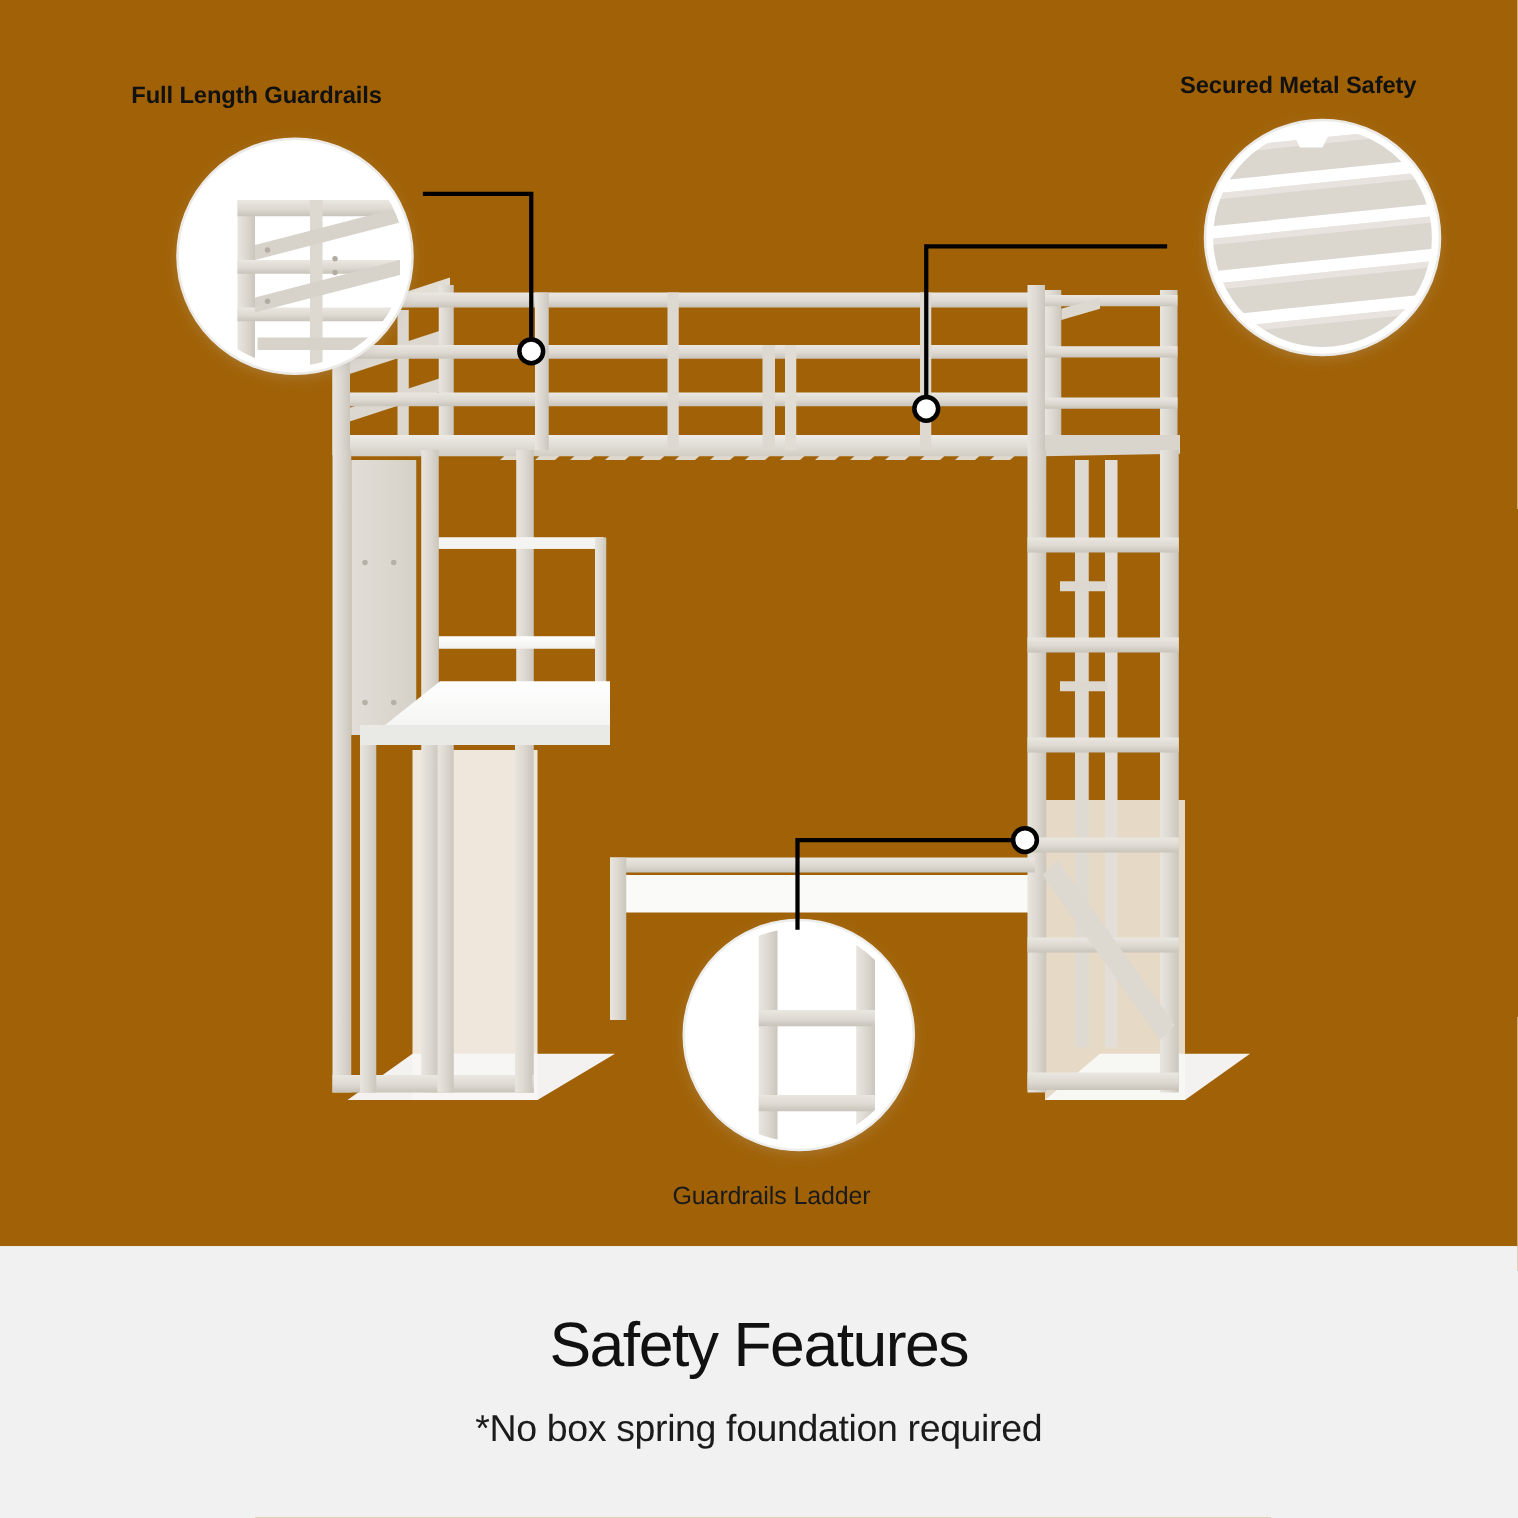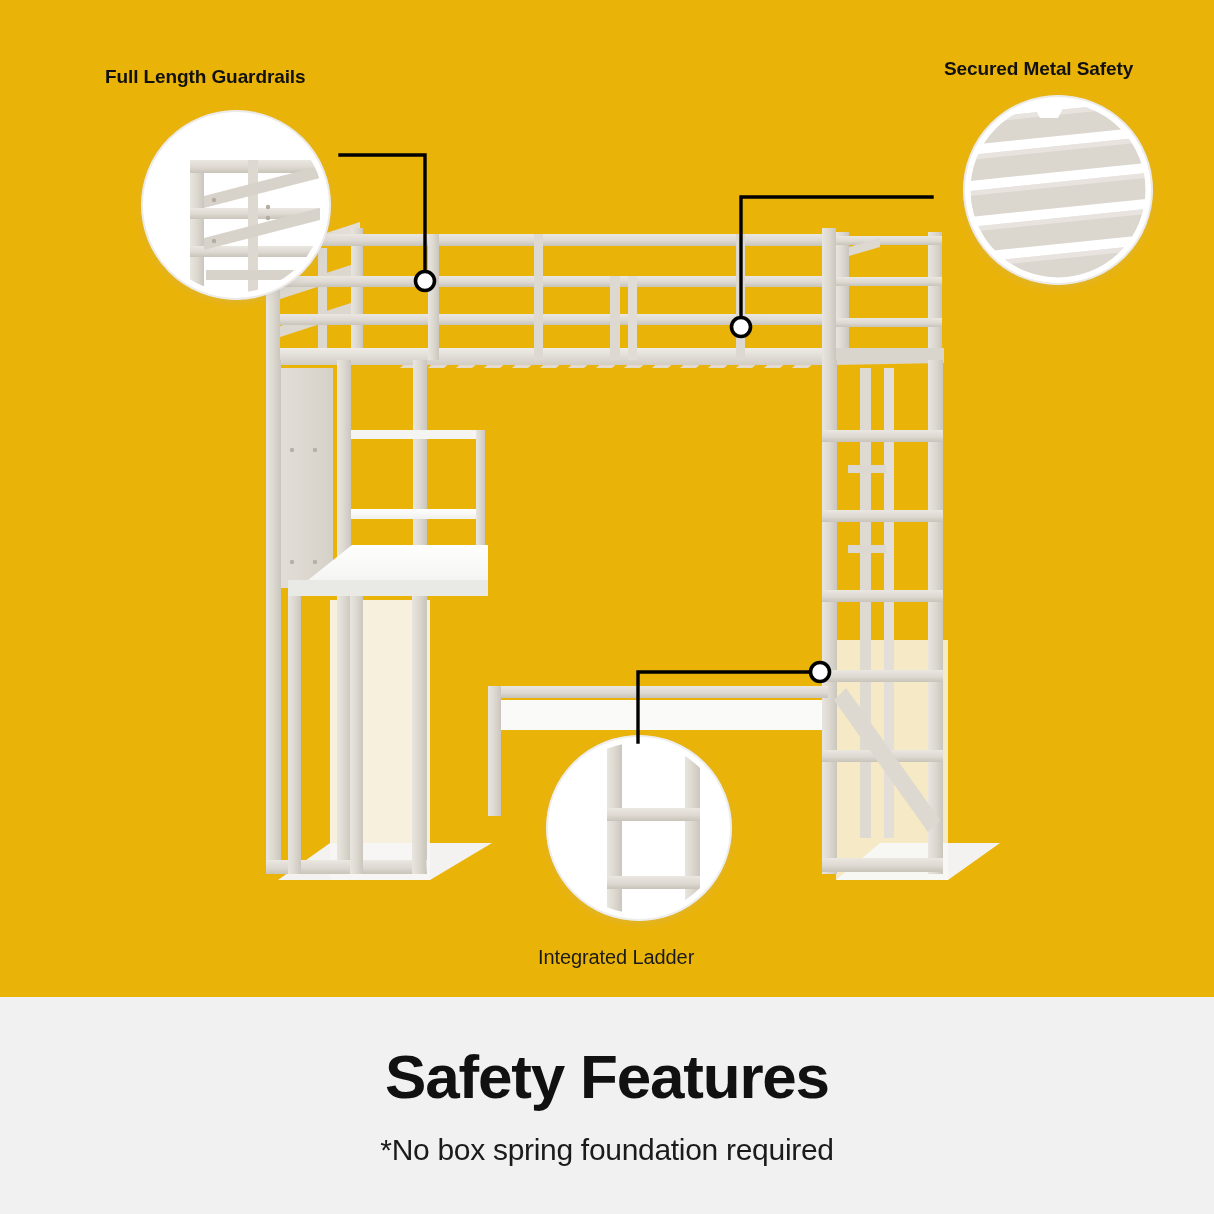--- a/index.html
+++ b/index.html
@@ -6,21 +6,21 @@
   html,body { width:1214px; height:1214px; }
   body {
     font-family: "Liberation Sans", sans-serif;
     background:#ffffff;
     position:relative;
     overflow:hidden;
   }
   #stage { position:absolute; inset:0; width:1214px; height:1214px; background:#fff; }
 
   
-  .product-area { position:absolute; left:0; top:0; width:1214px; height:997px; background:#eab308; }
+  .product-area { position:absolute; left:0; top:0; width:1214px; height:997px; background:#a16207; }
   .product-svg { position:absolute; left:0; top:0; width:1214px; height:997px; }
 
   
   .callout-label {
     position:absolute;
     font-size:19px;
     font-weight:700;
     color:#111111;
     letter-spacing:-0.1px;
     white-space:nowrap;
@@ -30,21 +30,21 @@
   #label-ladder     { left:538px; top:946px; font-weight:400; font-size:20px; color:#1a1a1a; }
 
   
   .banner {
     position:absolute; left:0; top:997px; width:1214px; height:217px;
     background:#f1f1f1;
     display:flex; flex-direction:column;
     align-items:center; justify-content:center;
   }
   .banner-title {
-    font-size:62px; font-weight:700; color:#111111;
+    font-size:50px; font-weight:400; color:#111111;
     letter-spacing:-1.2px; line-height:1.05;
   }
   .banner-sub {
     font-size:30px; font-weight:400; color:#1b1b1b;
     margin-top:24px; letter-spacing:-0.3px;
   }
 </style>
 </head>
 <body>
 
@@ -301,21 +301,21 @@
         <circle cx="425" cy="281" r="9.5"></circle>
         <circle cx="741" cy="327" r="9.5"></circle>
         <circle cx="820" cy="672" r="9.5"></circle>
       </g>
     </svg>
 
     <div class="callout-label" id="label-guardrails">Full Length Guardrails</div>
 
     <div class="callout-label" id="label-slats">Secured Metal Safety</div>
 
-    <div class="callout-label" id="label-ladder">Integrated Ladder</div>
+    <div class="callout-label" id="label-ladder">Guardrails Ladder</div>
   </div>
 
   <div class="banner">
     <div class="banner-title">Safety Features</div>
     <div class="banner-sub">*No box spring foundation required</div>
   </div>
 
 </div>
 
 </body></html>

